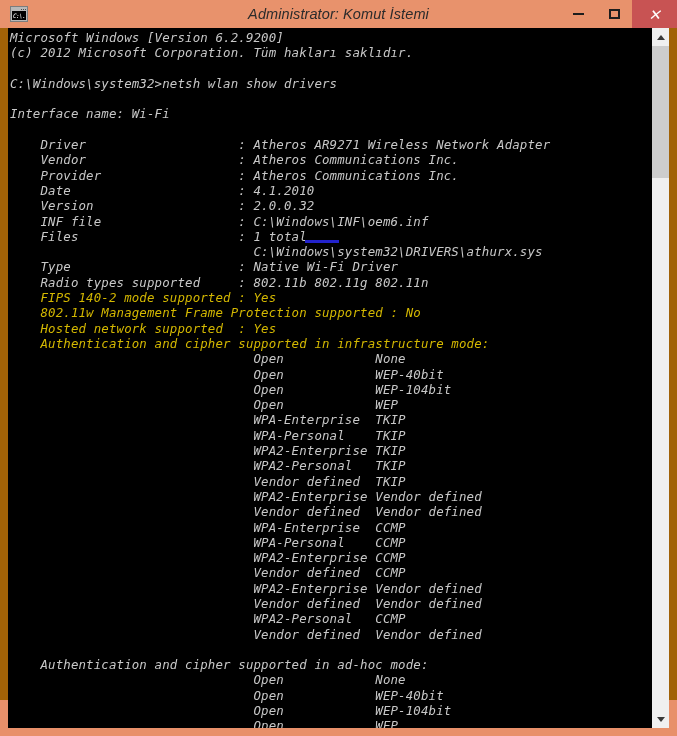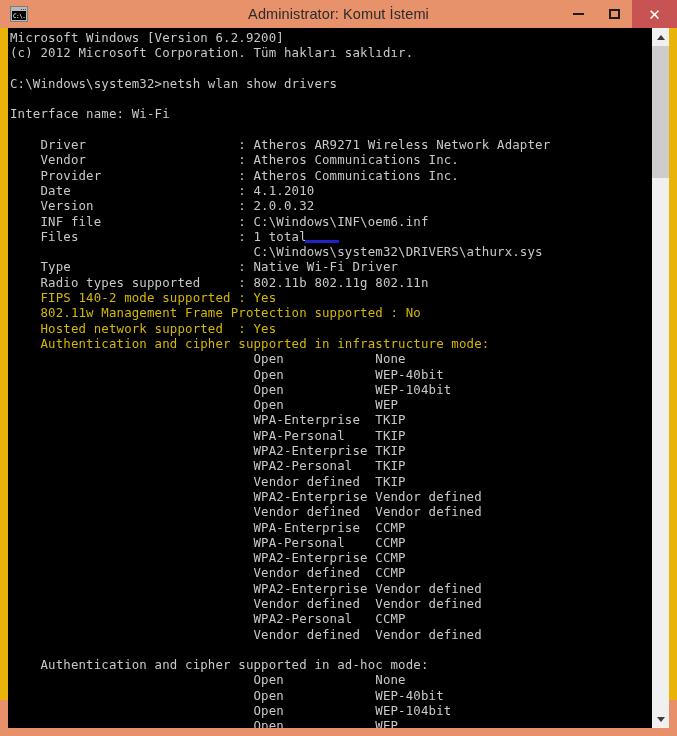--- a/index.html
+++ b/index.html
@@ -13,22 +13,23 @@
     height: 736px;
     overflow: hidden;
     font-family: "DejaVu Sans Mono", monospace;
   }
 
   
   #window {
     position: relative;
     width: 677px;
     height: 700px;
-    background: #eab308;
-    box-sizing: border-box;
+    background: #a16207;
+    box-sizing: border-box;
+    font-style: italic;
   }
 
   
   #titlebar {
     position: relative;
     height: 28px;
     width: 100%;
     background: #e8926c;
     display: flex;
     align-items: center;

